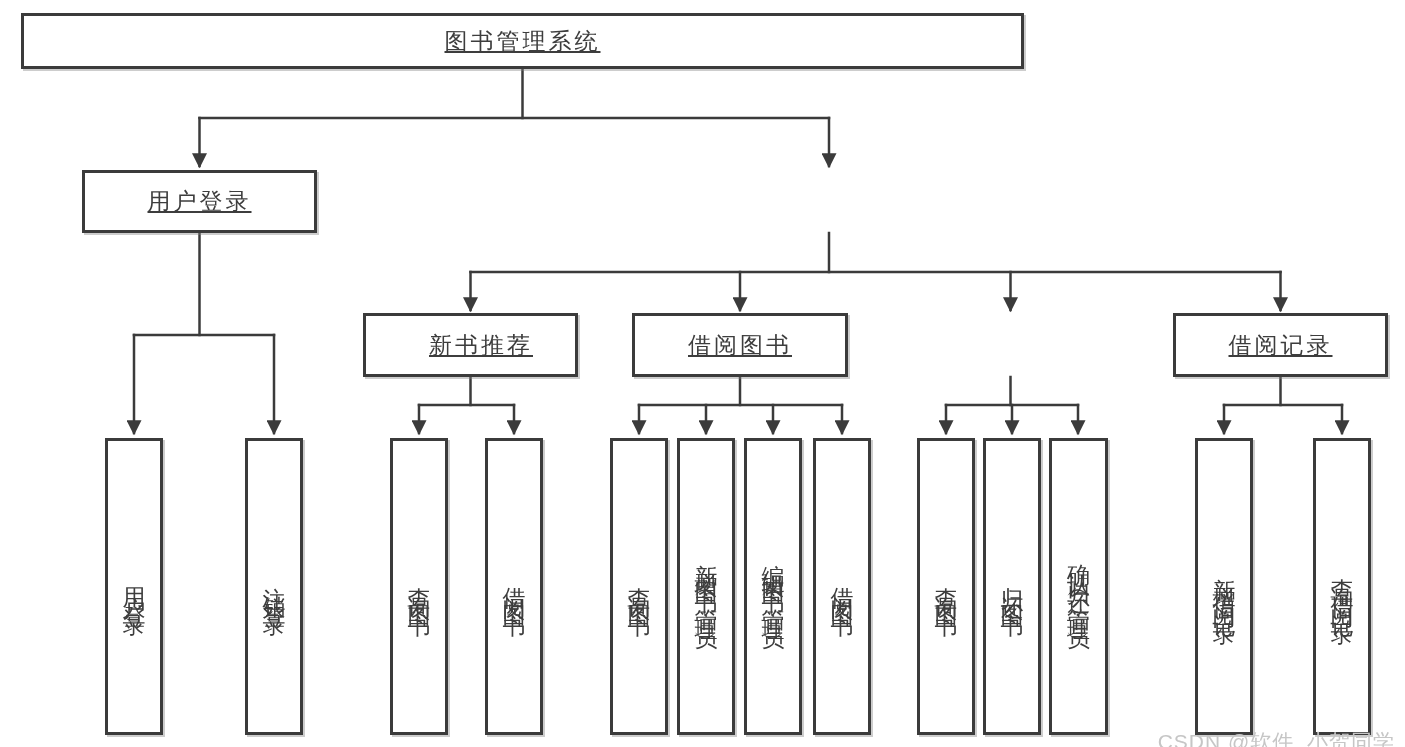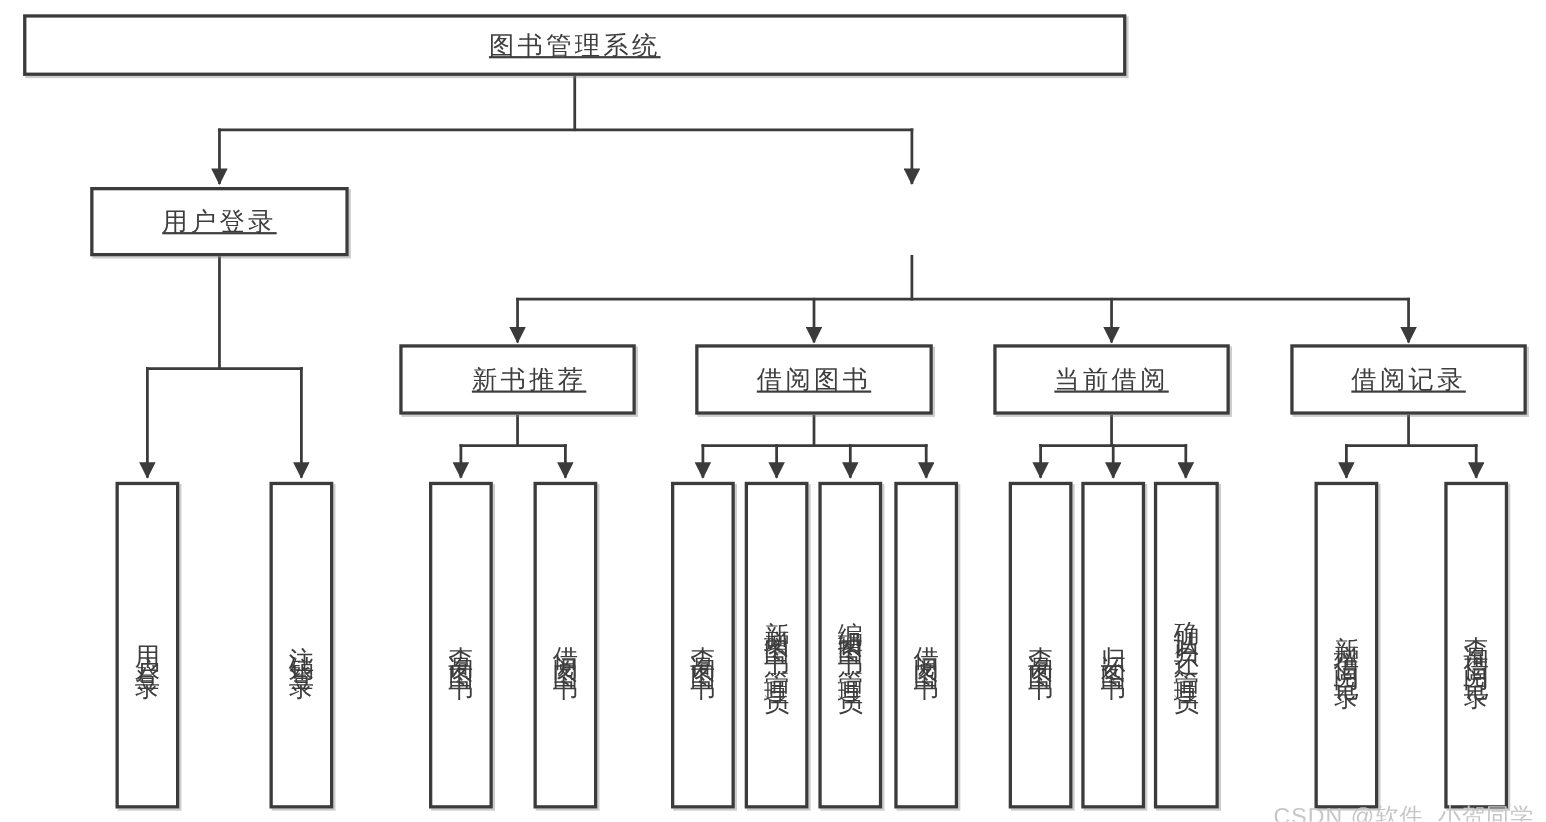--- a/index.html
+++ b/index.html
@@ -126,21 +126,20 @@
       <path d="M1342,405 V433" marker-end="url(#arrow)"></path>
     </g>
   </svg>
 
   <div class="box h-label p-root">图书管理系统</div>
 
   <div class="box h-label p-login">用户登录</div>
 
   <div class="box h-label p-g1">新书推荐</div>
   <div class="box h-label p-g2">借阅图书</div>
-  <div class="box h-label p-g3">当前借阅</div>
   <div class="box h-label p-g4">借阅记录</div>
 
   <div class="box leaf p-l1">用户登录</div>
   <div class="box leaf p-l2">注销登录</div>
 
   <div class="box leaf p-l3">查询图书</div>
   <div class="box leaf p-l4">借阅图书</div>
 
   <div class="box leaf p-l5">查询图书</div>
   <div class="box leaf p-l6">新增图书（管理员）</div>

